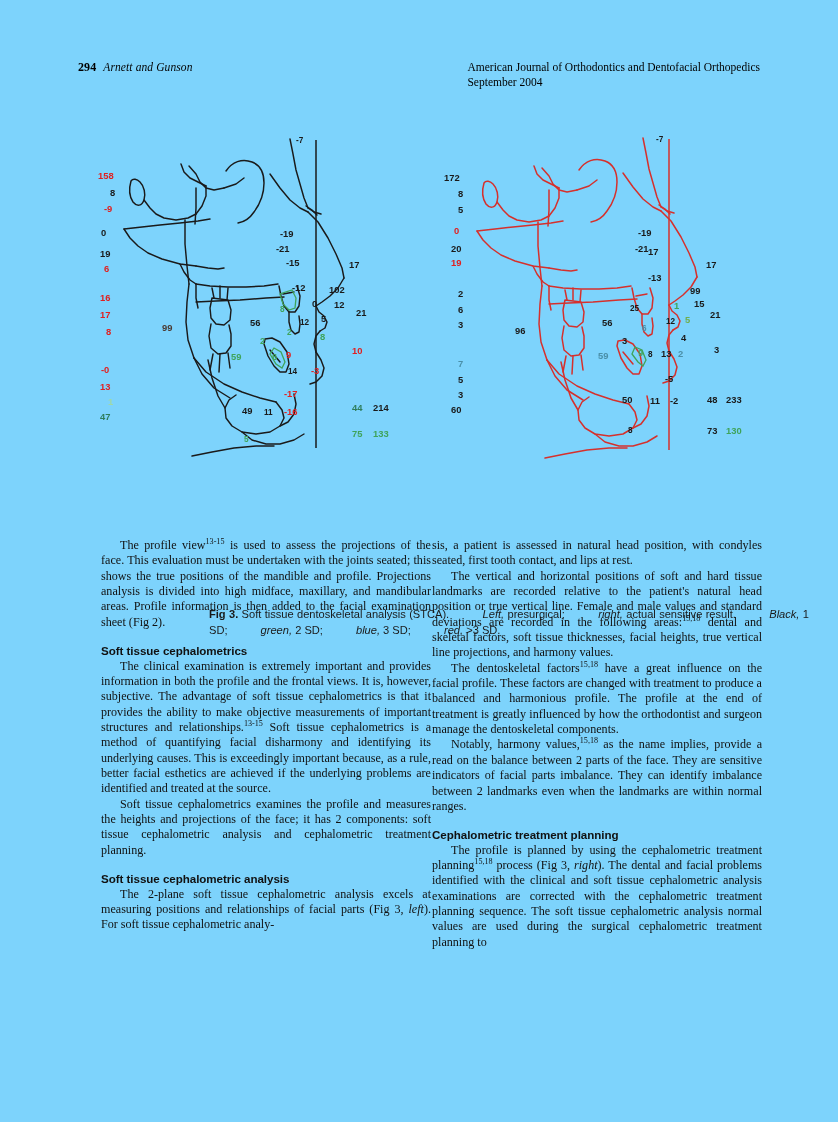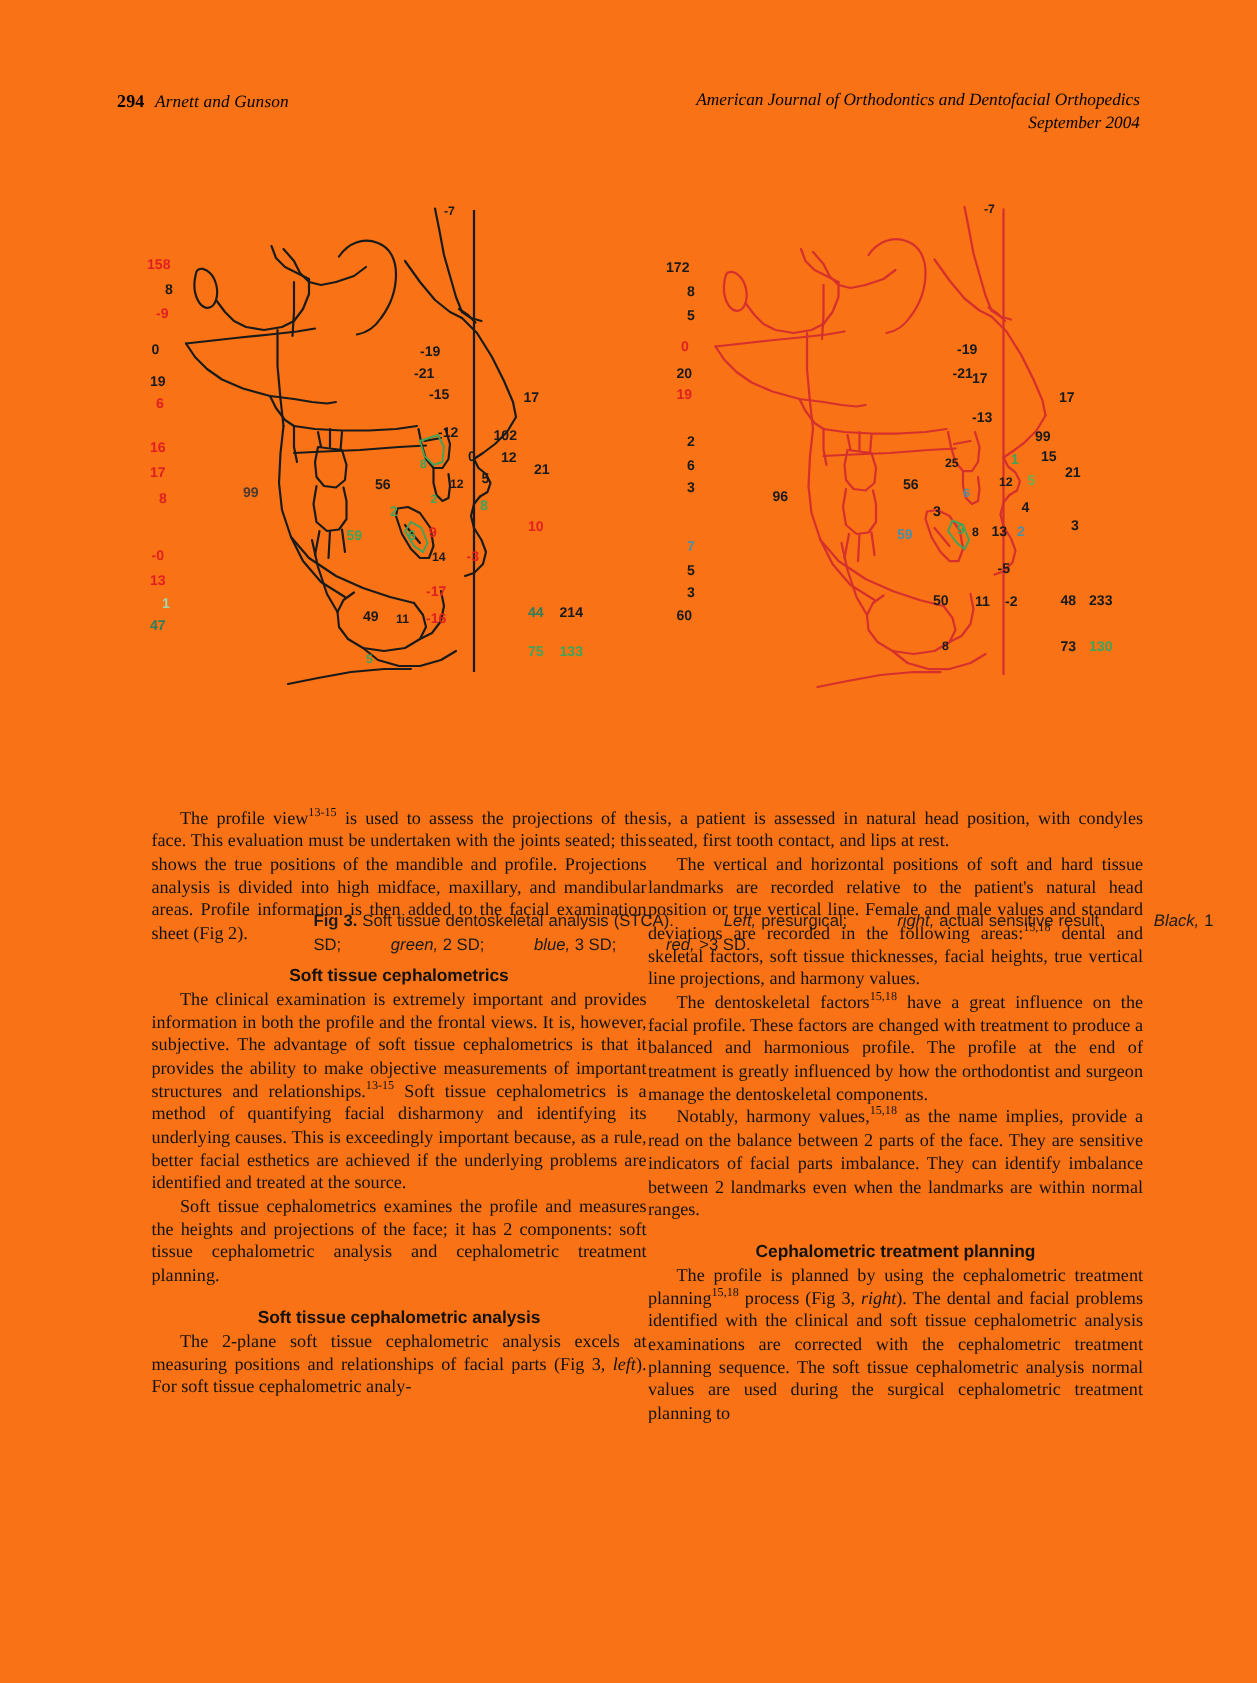--- a/index.html
+++ b/index.html
@@ -13,21 +13,21 @@
     position: relative;
     font-family: "Liberation Serif", serif;
     color: #000000;
     overflow: hidden;
   }
   .page {
     position: absolute;
     left: 0; top: 0;
     width: 838px;
     height: 1122px;
-    background: #f97316;
+    background: #7dd3fc;
   }
 
   
   .runhead {
     position: absolute;
     left: 78px;
     top: 60px;
     width: 682px;
     height: 46px;
   }
@@ -46,22 +46,20 @@
     font-size: 12px;
     margin-right: 7px;
   }
   .runhead-left .authors {
     font-style: italic;
   }
   .runhead-right {
     position: absolute;
     right: 0;
     top: 0;
-    text-align: right;
-    font-style: italic;
     font-size: 11.5px;
     line-height: 15px;
     white-space: nowrap;
   }
 
   
   .figure-block {
     position: absolute;
     left: 78px;
     top: 126px;
@@ -128,21 +126,21 @@
     text-indent: 19px;
     hyphens: manual;
   }
   .col p.cont { text-indent: 0; }
   .col h3 {
     margin: 12.5px 0 1px 0;
     font-family: "Liberation Sans", sans-serif;
     font-size: 11.6px;
     font-weight: bold;
     line-height: 15px;
-    text-align: center;
+    text-align: left;
     letter-spacing: -0.05px;
   }
   .col sup {
     font-size: 8.1px;
     vertical-align: super;
     line-height: 0;
   }
   .col i { font-style: italic; }
 </style>
 </head>

